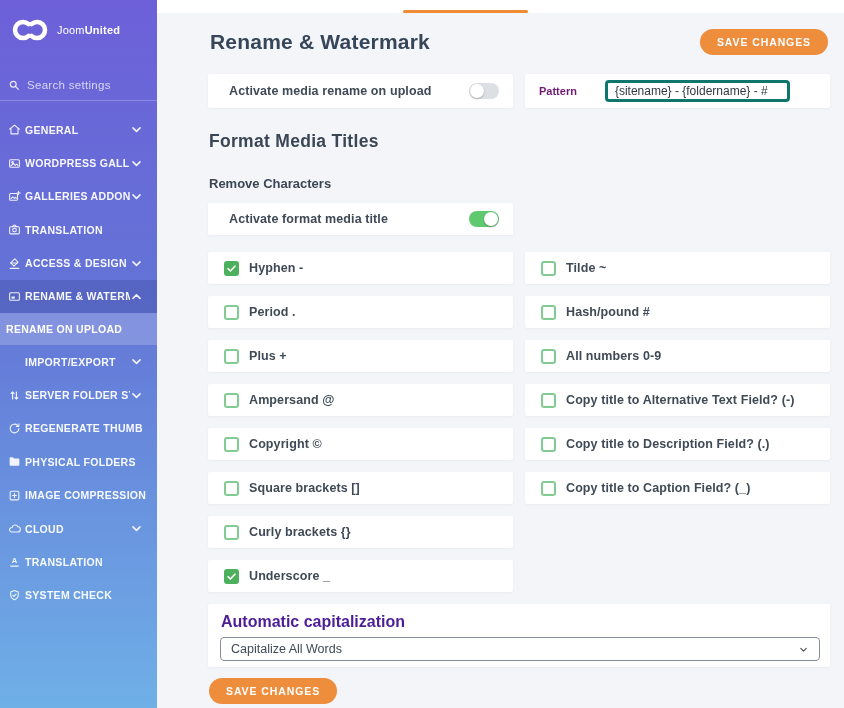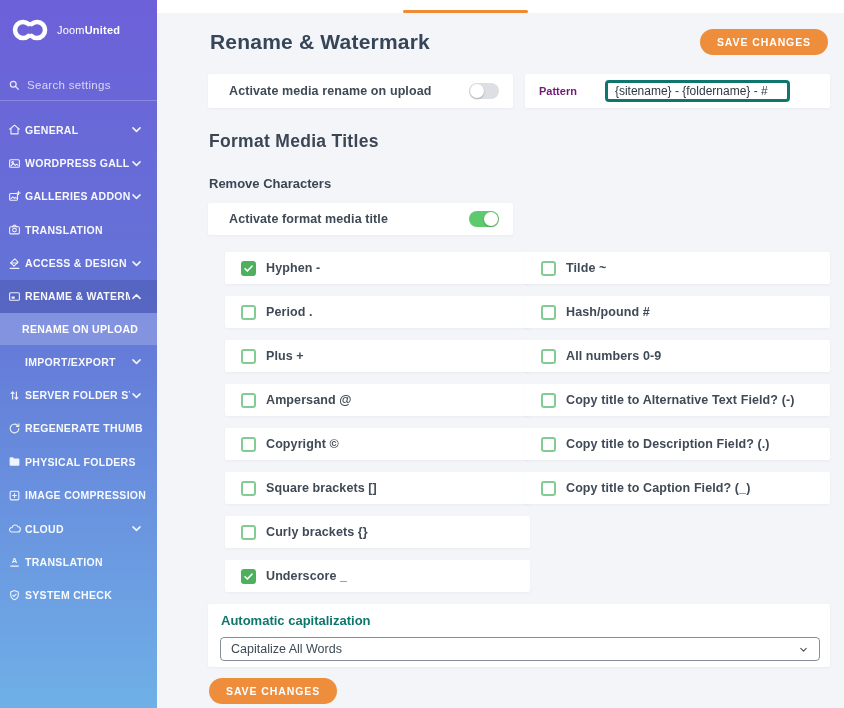--- a/index.html
+++ b/index.html
@@ -19,21 +19,21 @@
   .search-box .icon { width:12px; height:12px; color:rgba(255,255,255,0.85); margin-right:7px; flex:0 0 auto; }
   .search-placeholder { font-size:11.5px; color:rgba(255,255,255,0.72); letter-spacing:0.3px; }
 
   .nav { position:absolute; top:113px; left:0; right:0; }
   .nav-item { height:33.4px; display:flex; align-items:center; padding:0 10px 0 8px; cursor:pointer;
     color:rgba(255,255,255,0.95); }
   .nav-item .icon { width:13px; height:13px; color:rgba(255,255,255,0.9); margin-right:4px; flex:0 0 auto; }
   .nav-label { font-size:10.5px; font-weight:bold; letter-spacing:0.3px; white-space:nowrap; overflow:hidden; }
   .nav-chevron { margin-left:auto; width:10px; height:10px; color:rgba(255,255,255,0.8); flex:0 0 auto; }
   .nav-item.group-open { background:rgba(18,24,92,0.16); height:33px; }
-  .nav-sub { height:32px; display:flex; align-items:center; padding:0 10px 0 22px; cursor:pointer; }
+  .nav-sub { height:32px; display:flex; align-items:center; padding:0 10px 0 6px; cursor:pointer; }
   .nav-sub .nav-label { font-size:10.5px; letter-spacing:0.3px; }
   .nav-sub.active { background:rgba(255,255,255,0.20); }
   .nav-sub.active .nav-label { color:#ffffff; font-weight:bold; }
   .nav-sub.inactive { background:rgba(18,24,92,0.16); }
   .nav-sub.inactive .nav-label { color:rgba(255,255,255,0.75); font-weight:bold; }
 
   
   .top-strip { position:absolute; left:157px; top:0; width:687px; height:13px; background:#ffffff; z-index:1; }
   .tab-indicator { position:absolute; left:246px; bottom:0; width:125px; height:3px; background:#ef8b33; border-radius:2px; }
 
@@ -62,33 +62,33 @@
 
   .pattern-label { font-size:11px; font-weight:bold; color:#701a75; margin-right:28px; }
   .pattern-input { width:185px; height:22px; border:3px solid #0f766e; border-radius:4px; padding:0 7px;
     font-family:inherit; font-size:12px; color:#2f3842; background:#fff; }
 
   .section-title { position:absolute; left:52px; top:118px; font-size:17.5px; font-weight:bold; color:#3b4654; letter-spacing:0.3px; }
   .sub-label { position:absolute; left:52px; font-size:13px; font-weight:bold; color:#3b4654; }
   .remove-chars { top:163px; }
 
   .col { position:absolute; top:239px; width:305px; }
-  .col.left { left:68px; }
+  .col.left { left:51px; }
   .col.right { left:368px; }
   .check-row { background:#fff; border-radius:2px; box-shadow:0 1px 3px rgba(40,50,70,0.05);
     height:32px; margin-bottom:12px; display:flex; align-items:center; padding:0 12px 0 16px; cursor:pointer; }
   .checkbox { width:15px; height:15px; border-radius:3px; flex:0 0 auto; position:relative; cursor:pointer; }
   .checkbox.unchecked { background:#fff; border:2px solid #82cc93; }
   .checkbox.checked { background:#4cb05c; border:2px solid #4cb05c; }
   .checkbox .icon { position:absolute; inset:0; color:#fff; }
   .check-label { margin-left:10px; font-size:12.5px; font-weight:bold; color:#3f4a56; letter-spacing:0.1px; }
 
   .cap-panel { position:absolute; left:51px; top:591px; width:622px; height:63px; background:#fff;
     border-radius:2px; box-shadow:0 1px 3px rgba(40,50,70,0.05); }
-  .cap-label { position:absolute; left:13px; top:9px; font-size:13px; font-weight:bold; color:#0f766e; }
+  .cap-label { position:absolute; left:13px; top:9px; font-size:16px; font-weight:bold; color:#4c1d95; }
   .cap-select { position:absolute; left:12px; top:33px; width:600px; height:24px; border:1px solid #878e97;
     border-radius:4px; background:#fff; display:flex; align-items:center; padding:0 10px; cursor:pointer; }
   .cap-select-value { font-size:12.5px; color:#3f4a56; }
   .cap-select .icon { margin-left:auto; width:11px; height:11px; color:#4a5056; }
 
   .icon svg { width:100%; height:100%; display:block; }
 </style>
 </head>
 <body>
 

